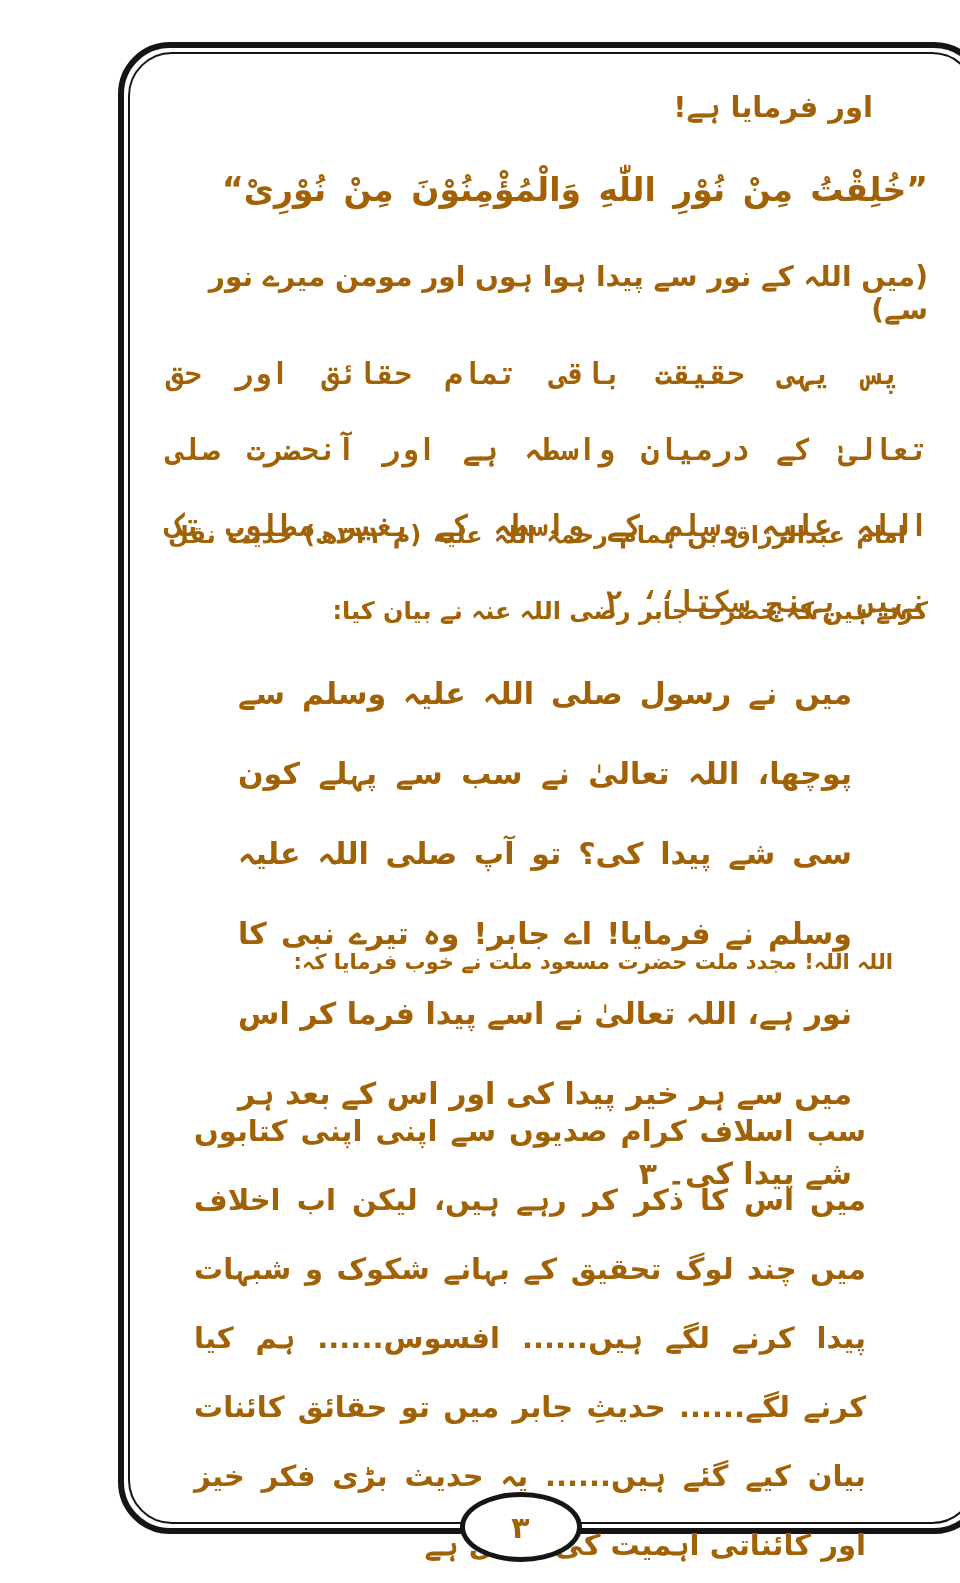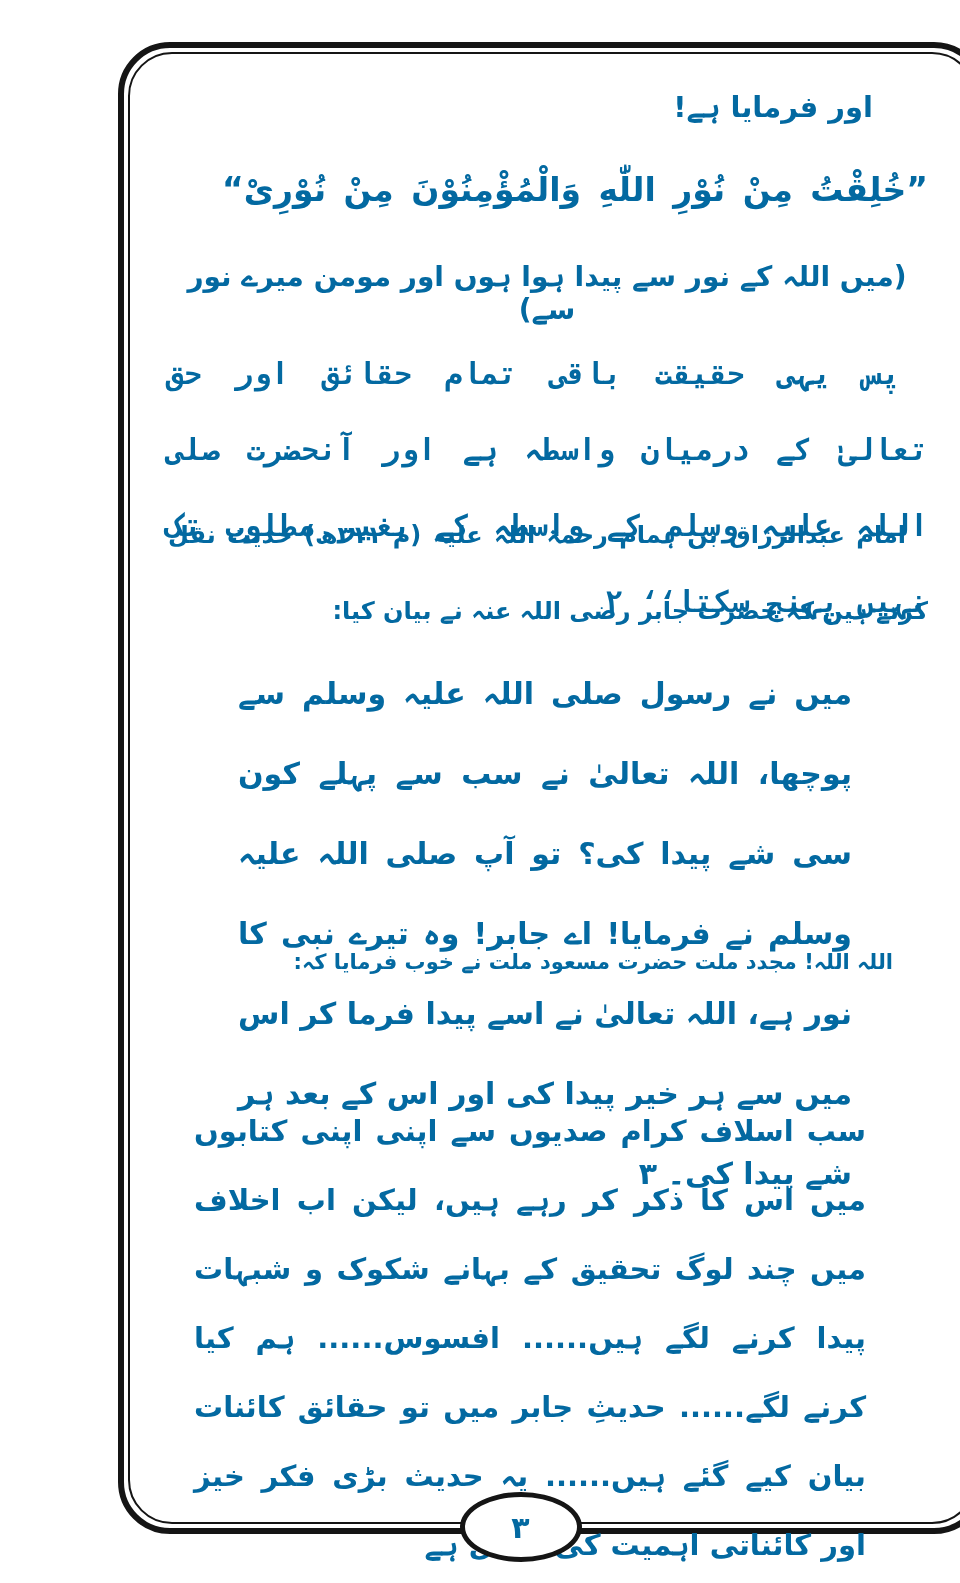--- a/index.html
+++ b/index.html
@@ -7,21 +7,21 @@
     padding: 0;
     background: #ffffff;
   }
   .page {
     position: relative;
     width: 879px;
     height: 1583px;
     background: #ffffff;
     overflow: hidden;
     font-family: "DejaVu Sans", sans-serif;
-    color: #0369a1;
+    color: #a16207;
   }
   
   .frame-outer {
     position: absolute;
     left: 37px;
     top: 42px;
     width: 856px;
     height: 1480px;
     border: 6px solid #151515;
     border-radius: 52px;
@@ -55,21 +55,21 @@
     left: 0;
     text-align: right;
     font-size: 33px;
     word-spacing: 6px;
     letter-spacing: 1px;
   }
   .translation-line {
     top: 218px;
     right: 0;
     left: 0;
-    text-align: center;
+    text-align: right;
     font-size: 28px;
   }
   .para-1 {
     top: 296px;
     right: 0;
     left: 0;
     font-size: 30px;
     line-height: 76px;
     text-align: justify;
     text-indent: 28px;

